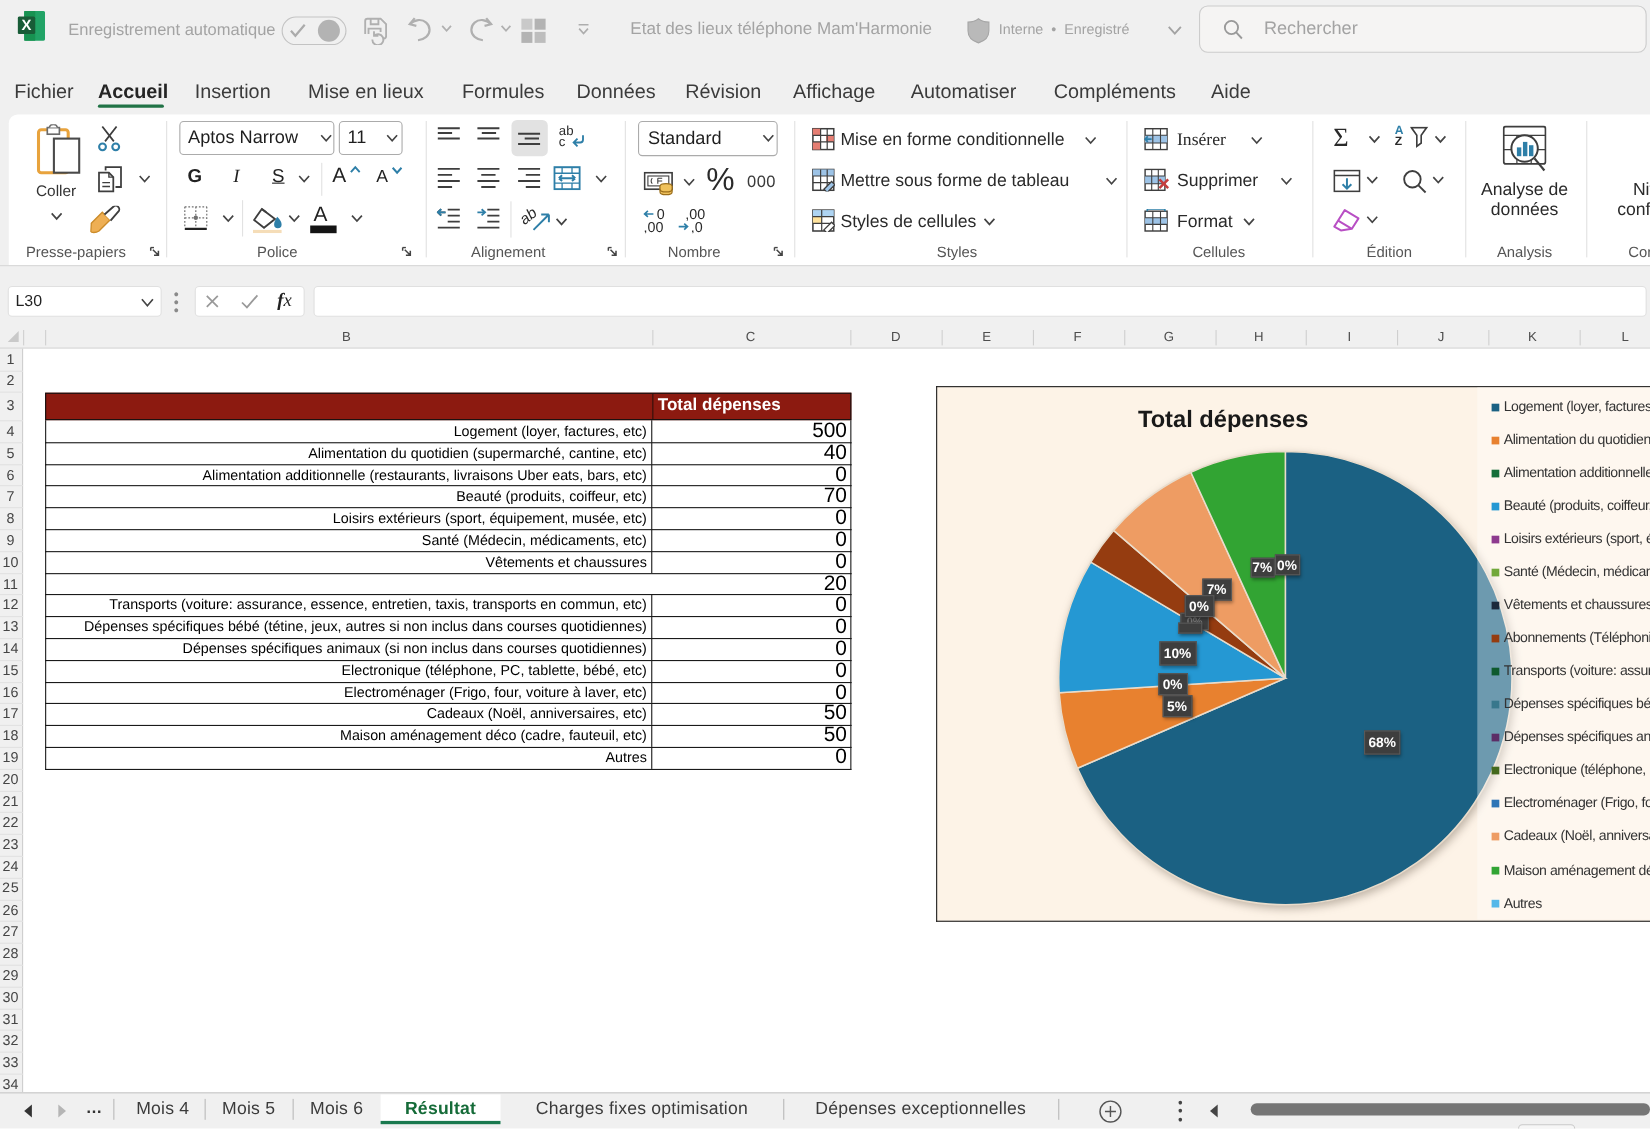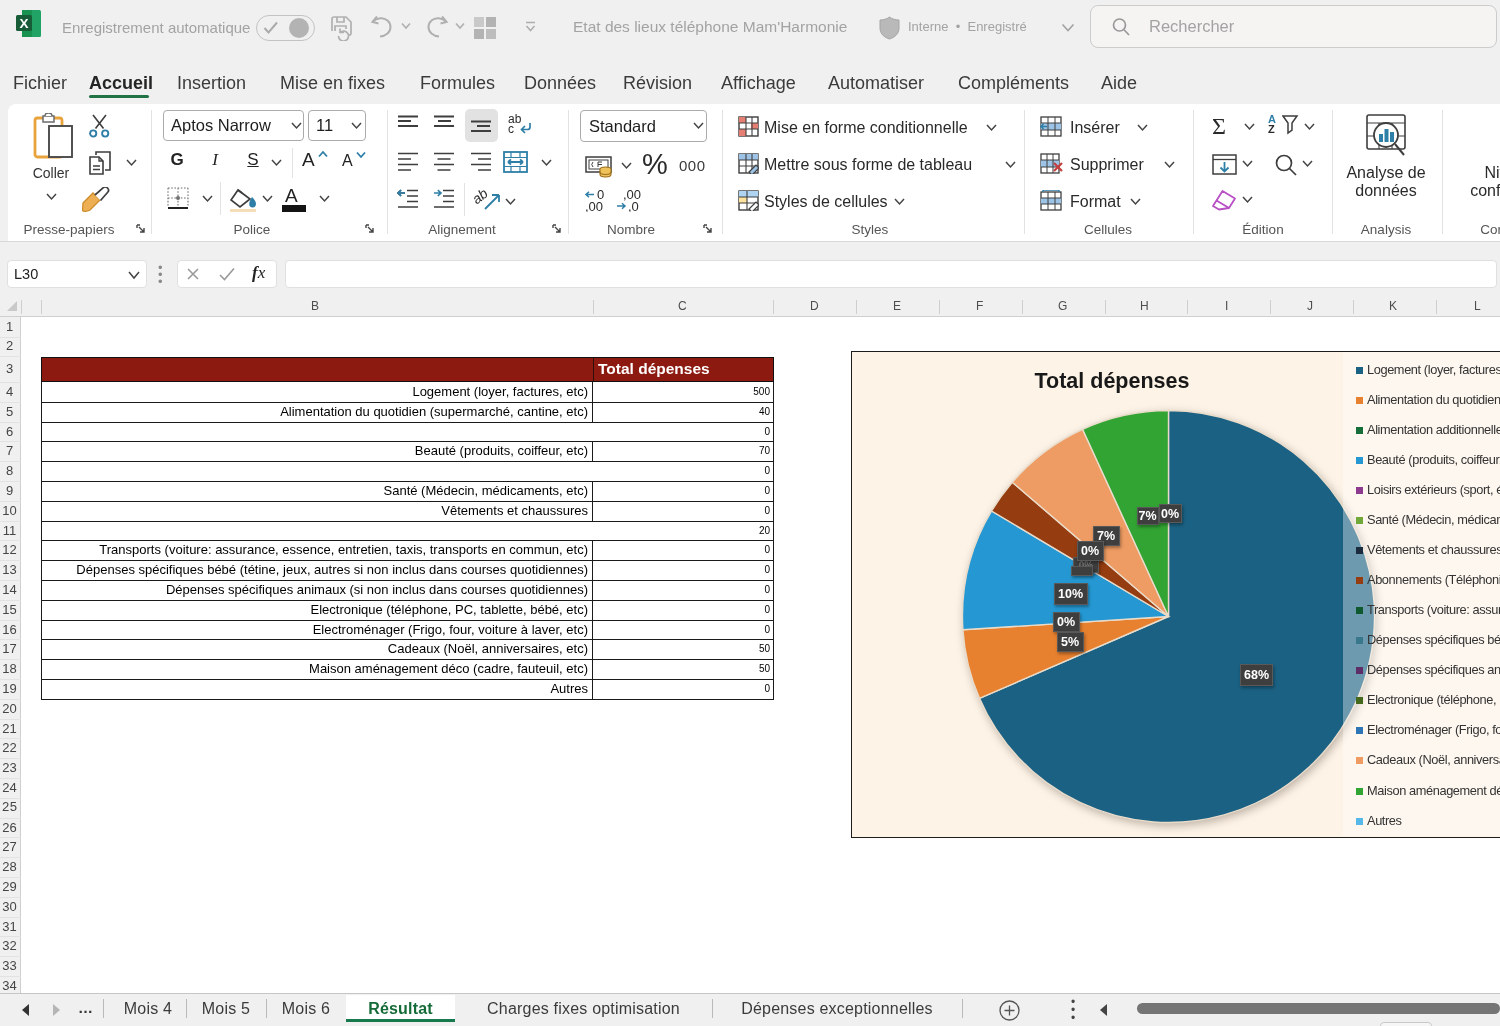--- a/index.html
+++ b/index.html
@@ -27,21 +27,21 @@
 .coltick { position:absolute; top:4px; width:1px; height:14px; background:#cfcfcf; }
 
 #gutter { left:0; top:317px; width:21px; height:676px; background:#f0f0f0; border-right:1px solid #cfcfcf; }
 .rownum { position:absolute; width:19px; text-align:center; font-size:13px; color:#454545; }
 .rowline { position:absolute; left:0; width:21px; height:1px; background:#e2e2e2; }
 #grid { left:21px; top:317px; width:1479px; height:676px; background:#fff; }
 
 #xtable { left:41px; top:356px; width:733px; }
 .trow { position:absolute; left:0; width:733px; border:1px solid #1a1a1a; border-top:none; }
 .tlabel { position:absolute; left:0; top:0; bottom:0; width:551px; text-align:right; padding-right:4px; font-size:13px; color:#000; white-space:nowrap; overflow:hidden; border-right:1px solid #1a1a1a; line-height:19px; }
-.tval { position:absolute; right:0; top:0; bottom:0; width:180px; text-align:right; padding-right:3px; font-size:10px; color:#000; line-height:19px; }
+.tval { position:absolute; right:0; top:0; bottom:0; width:180px; text-align:right; padding-right:3px; font-size:19px; color:#000; line-height:19px; }
 
 #chart { left:851px; top:351px; width:649px; height:487px; background:#fdf3e7; border:1.5px solid #1d1d1d; border-right:none; }
 .legitem { position:absolute; white-space:nowrap; font-size:12.8px; letter-spacing:-0.4px; color:#333; }
 .sw { display:inline-block; width:7px; height:7px; margin-right:4px; }
 .badge { position:absolute; background:#3e3e3e; border:1px solid #595959; color:#fff; font-weight:bold; font-size:12.5px; text-align:center; box-shadow:1px 2px 3px rgba(0,0,0,0.35); }
 
 #tabbar { left:0; top:993px; width:1500px; height:33px; background:#f0f0f0; border-top:1px solid #c6c6c6; }
 .sheettab { position:absolute; top:1px; height:27px; font-size:16px; letter-spacing:0.2px; color:#3b3b3b; text-align:center; line-height:27px; }
 .tabsep { position:absolute; top:5px; width:1px; height:19px; background:#b9b9b9; }
 </style>
@@ -112,21 +112,21 @@
     <svg class="abs" style="left:1111px;top:17px" width="20" height="20" viewBox="0 0 20 20">
         <circle cx="8.5" cy="8" r="6" stroke="#999" stroke-width="1.7" fill="none"></circle>
         <path d="M12.8 12.5 L18 18" stroke="#999" stroke-width="1.7"></path>
       </svg>
     <div class="abs tgray" style="left:1149px;top:17px;font-size:16.5px;">Rechercher</div>
   </div>
   <div class="abs" id="menubar">
     <div class="menuitem" style="left:13px;">Fichier</div>
     <div class="menuitem" style="left:89px;font-weight:bold;color:#252525;">Accueil</div>
     <div class="menuitem" style="left:177px;">Insertion</div>
-    <div class="menuitem" style="left:280px;">Mise en fixes</div>
+    <div class="menuitem" style="left:280px;">Mise en lieux</div>
     <div class="menuitem" style="left:420px;">Formules</div>
     <div class="menuitem" style="left:524px;">Données</div>
     <div class="menuitem" style="left:623px;">Révision</div>
     <div class="menuitem" style="left:721px;">Affichage</div>
     <div class="menuitem" style="left:828px;">Automatiser</div>
     <div class="menuitem" style="left:958px;">Compléments</div>
     <div class="menuitem" style="left:1101px;">Aide</div>
     <div class="abs" style="left:89px;top:35px;width:60px;height:3px;background:#217346;border-radius:2px;"></div>
   </div>
   <div class="abs" id="ribbon">
@@ -337,21 +337,21 @@
       </svg>
     <div class="glabel" style="left:762px;">Styles</div>
     <div class="gsep" style="left:1016px;"></div>
 
     <svg class="abs" style="left:1032px;top:12px" width="22" height="21" viewBox="0 0 22 21">
       <rect x="1" y="1" width="20" height="19" fill="#fff" stroke="#3e3e3e" stroke-width="1.3"></rect>
       <rect x="1" y="7" width="20" height="7" fill="#9dc3e6"></rect>
       <path d="M1 7 h20 M1 14 h20 M8 1 v19 M15 1 v19" stroke="#3e3e3e" stroke-width="1"></path>
       <path d="M7 10.5 h-6 M3.5 8 L1 10.5 L3.5 13" stroke="#2e7fa8" stroke-width="1.6" fill="none"></path>
     </svg>
-    <div class="rbtxt" style="left:1062px;top:15px;">Insérer</div>
+    <div class="rbtxt" style="left:1062px;top:15px;font-family:Liberation Serif, serif;">Insérer</div>
     <svg class="abs" style="left:1129px;top:20px" width="11" height="8" viewBox="0 0 11 8">
         <path d="M1 1 L5.5 6 L10 1" stroke="#444" stroke-width="1.5" fill="none"></path>
       </svg>
     <svg class="abs" style="left:1032px;top:49px" width="24" height="21" viewBox="0 0 24 21">
       <rect x="1" y="1" width="18" height="19" fill="#fff" stroke="#3e3e3e" stroke-width="1.3"></rect>
       <rect x="1" y="7" width="18" height="7" fill="#9dc3e6"></rect>
       <path d="M1 7 h18 M1 14 h18 M7 1 v19 M13 1 v19" stroke="#3e3e3e" stroke-width="1"></path>
       <path d="M14 10 l8 8 M22 10 l-8 8" stroke="#c43e3e" stroke-width="2.2"></path>
     </svg>
     <div class="rbtxt" style="left:1062px;top:52px;">Supprimer</div>
@@ -544,27 +544,29 @@
     </div>
     <div class="trow" style="top:26.0px;height:20.8px;">
         <div class="tlabel">Logement (loyer, factures, etc)</div>
         <div class="tval">500</div>
       </div>
     <div class="trow" style="top:45.8px;height:20.8px;">
         <div class="tlabel">Alimentation du quotidien (supermarché, cantine, etc)</div>
         <div class="tval">40</div>
       </div>
     <div class="trow" style="top:65.6px;height:20.8px;">
+        <div class="tlabel">Alimentation additionnelle  (restaurants, livraisons Uber eats, bars, etc)</div>
         <div class="tval">0</div>
       </div>
     <div class="trow" style="top:85.4px;height:20.8px;">
         <div class="tlabel">Beauté (produits, coiffeur, etc)</div>
         <div class="tval">70</div>
       </div>
     <div class="trow" style="top:105.2px;height:20.8px;">
+        <div class="tlabel">Loisirs extérieurs (sport, équipement, musée, etc)</div>
         <div class="tval">0</div>
       </div>
     <div class="trow" style="top:125.0px;height:20.8px;">
         <div class="tlabel">Santé (Médecin, médicaments, etc)</div>
         <div class="tval">0</div>
       </div>
     <div class="trow" style="top:144.8px;height:20.8px;">
         <div class="tlabel">Vêtements et chaussures</div>
         <div class="tval">0</div>
       </div>

